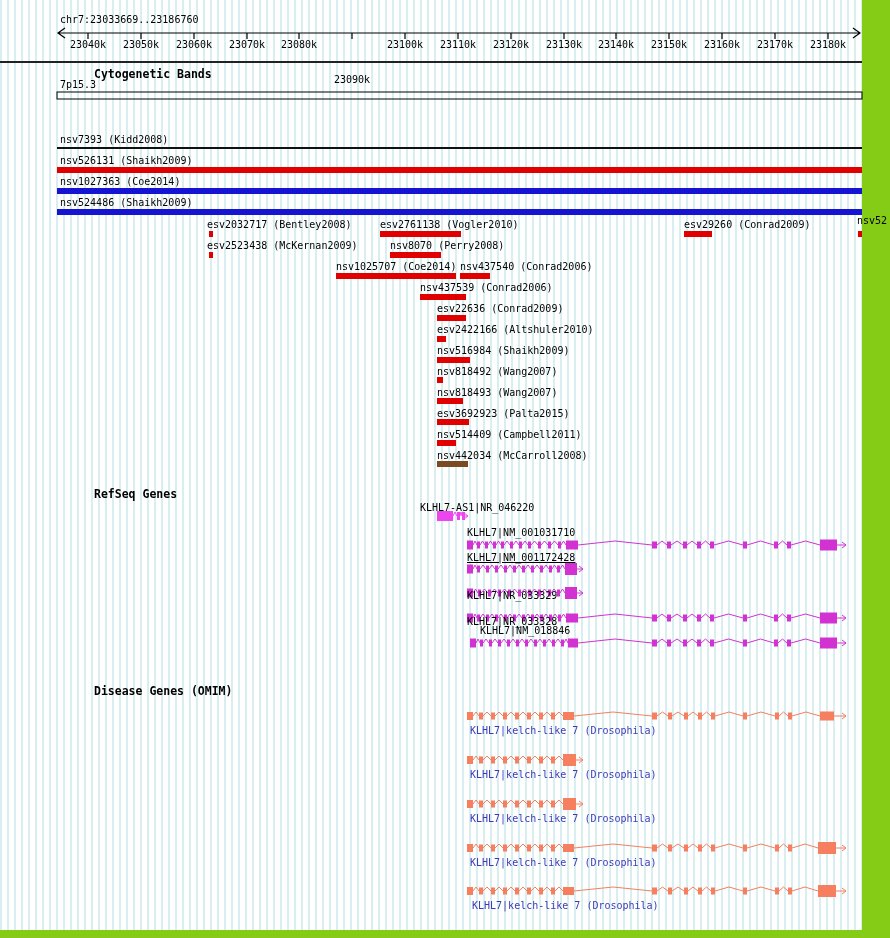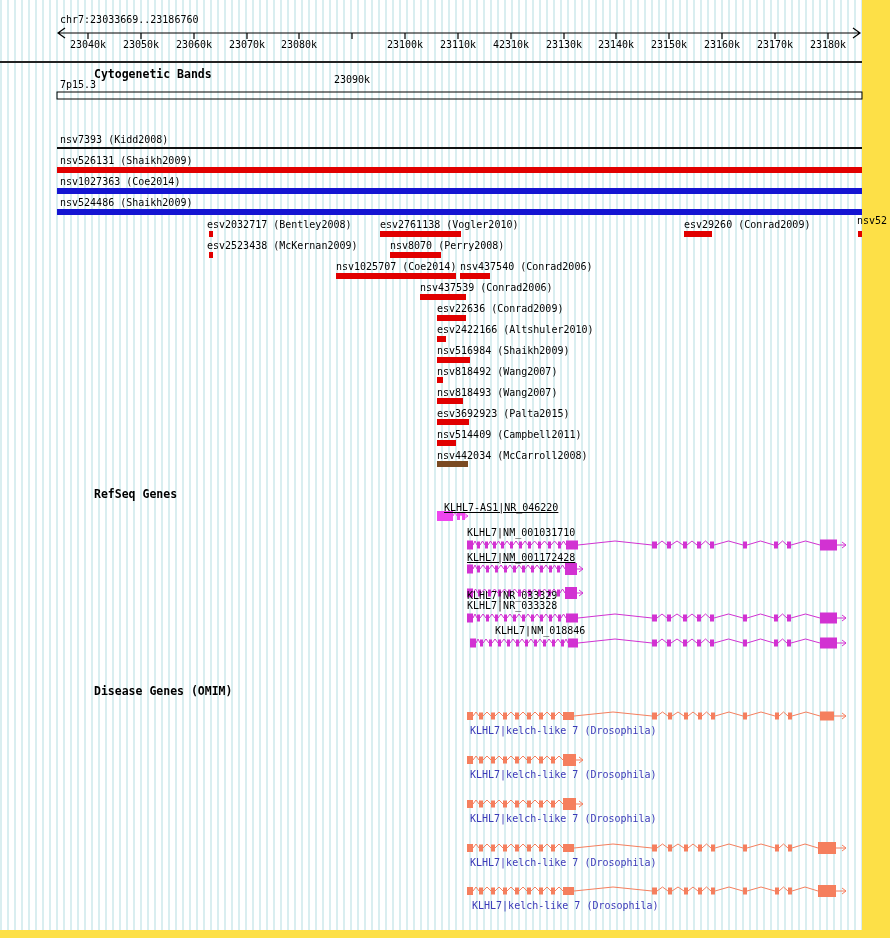--- a/index.html
+++ b/index.html
@@ -1,17 +1,17 @@
 <!DOCTYPE html>
 <html><head>
 <meta charset="utf-8">
 <style>
   html,body{margin:0;padding:0;background:#fff;}
   #page{
-    position:relative;width:890px;height:938px;overflow:hidden;background:#fde047;
+    position:relative;width:890px;height:938px;overflow:hidden;background:#84cc16;
     font-family:"DejaVu Sans Mono",monospace;
   }
   #stripes{
     position:absolute;left:0;top:0;width:862px;height:930px;
     background:repeating-linear-gradient(to right,#d9eef0 0px,#d9eef0 2px,#ffffff 2px,#ffffff 7px);
   }
   #glyphs{position:absolute;left:0;top:0;}
   .lbl{
     position:absolute;font:10px "DejaVu Sans Mono",monospace;color:#000;
     white-space:pre;line-height:10px;
@@ -243,21 +243,21 @@
   <div class="title" id="refseq-title">RefSeq Genes</div>
   <div class="title" id="omim-title">Disease Genes (OMIM)</div>
 <div class="tick-lbl" style="left: 66px; top: 40px;">23040k</div>
     <div class="tick-lbl" style="left: 119px; top: 40px;">23050k</div>
     <div class="tick-lbl" style="left: 172px; top: 40px;">23060k</div>
     <div class="tick-lbl" style="left: 225px; top: 40px; text-align: center;">23070k</div>
     <div class="tick-lbl" style="left: 277px; top: 40px;">23080k</div>
     <div class="tick-lbl" style="left: 330px; top: 40px; margin-top: 35px;">23090k</div>
     <div class="tick-lbl" style="left: 383px; top: 40px;">23100k</div>
     <div class="tick-lbl" style="left: 436px; top: 40px;">23110k</div>
-    <div class="tick-lbl" style="left: 489px; top: 40px;">42310k</div>
+    <div class="tick-lbl" style="left: 489px; top: 40px;">23120k</div>
     <div class="tick-lbl" style="left: 542px; top: 40px;">23130k</div>
     <div class="tick-lbl" style="left: 594px; top: 40px;">23140k</div>
     <div class="tick-lbl" style="left: 647px; top: 40px;">23150k</div>
     <div class="tick-lbl" style="left: 700px; top: 40px;">23160k</div>
     <div class="tick-lbl" style="left: 753px; top: 40px;">23170k</div>
     <div class="tick-lbl" style="left: 806px; top: 40px;">23180k</div>
     <div class="sep" style="left: 0px; top: 61px; width: 862px; height: 2px;"></div>
     <div class="lbl" style="left: 60px; top: 135px;">nsv7393 (Kidd2008)</div>
     <div class="bar" style="left: 57px; top: 147px; width: 805px; height: 2px; background: rgb(17, 17, 17);"></div>
     <div class="lbl" style="left: 60px; top: 156px;">nsv526131 (Shaikh2009)</div>
@@ -293,24 +293,24 @@
     <div class="lbl" style="left: 437px; top: 367px;">nsv818492 (Wang2007)</div>
     <div class="bar" style="left: 437px; top: 377px; width: 6px; height: 6px; background: rgb(225, 0, 0);"></div>
     <div class="lbl" style="left: 437px; top: 388px;">nsv818493 (Wang2007)</div>
     <div class="bar" style="left: 437px; top: 398px; width: 26px; height: 6px; background: rgb(225, 0, 0);"></div>
     <div class="lbl" style="left: 437px; top: 409px;">esv3692923 (Palta2015)</div>
     <div class="bar" style="left: 437px; top: 419px; width: 32px; height: 6px; background: rgb(225, 0, 0);"></div>
     <div class="lbl" style="left: 437px; top: 430px;">nsv514409 (Campbell2011)</div>
     <div class="bar" style="left: 437px; top: 440px; width: 19px; height: 6px; background: rgb(225, 0, 0);"></div>
     <div class="lbl" style="left: 437px; top: 451px;">nsv442034 (McCarroll2008)</div>
     <div class="bar" style="left: 437px; top: 461px; width: 31px; height: 6px; background: rgb(122, 74, 34);"></div>
-    <div class="lbl" style="left: 444px; top: 503px; color: rgb(0, 0, 0); text-decoration: underline;">KLHL7-AS1|NR_046220</div>
+    <div class="lbl" style="left: 420px; top: 503px; color: rgb(0, 0, 0);">KLHL7-AS1|NR_046220</div>
     <div class="lbl" style="left: 467px; top: 528px; color: rgb(0, 0, 0);">KLHL7|NM_001031710</div>
     <div class="lbl" style="left: 467px; top: 553px; color: rgb(0, 0, 0); text-decoration: underline;">KLHL7|NM_001172428</div>
     <div class="lbl" style="left: 467px; top: 577px; color: rgb(0, 0, 0); margin-top: 14px;">KLHL7|NR_033329</div>
-    <div class="lbl" style="left: 467px; top: 601px; color: rgb(0, 0, 0);">KLHL7|NR_033328</div>
-    <div class="lbl" style="left: 495px; top: 626px; color: rgb(0, 0, 0);">KLHL7|NM_018846</div>
+    <div class="lbl" style="left: 467px; top: 617px; color: rgb(0, 0, 0);">KLHL7|NR_033328</div>
+    <div class="lbl" style="left: 480px; top: 626px; color: rgb(0, 0, 0);">KLHL7|NM_018846</div>
     <div class="lbl" style="left: 470px; top: 726px; color: rgb(58, 58, 184);">KLHL7|kelch-like 7 (Drosophila)</div>
     <div class="lbl" style="left: 470px; top: 770px; color: rgb(58, 58, 184);">KLHL7|kelch-like 7 (Drosophila)</div>
     <div class="lbl" style="left: 470px; top: 814px; color: rgb(58, 58, 184);">KLHL7|kelch-like 7 (Drosophila)</div>
     <div class="lbl" style="left: 470px; top: 858px; color: rgb(58, 58, 184);">KLHL7|kelch-like 7 (Drosophila)</div>
     <div class="lbl" style="left: 472px; top: 901px; color: rgb(58, 58, 184);">KLHL7|kelch-like 7 (Drosophila)</div>
   </div>
 
 </body></html>

